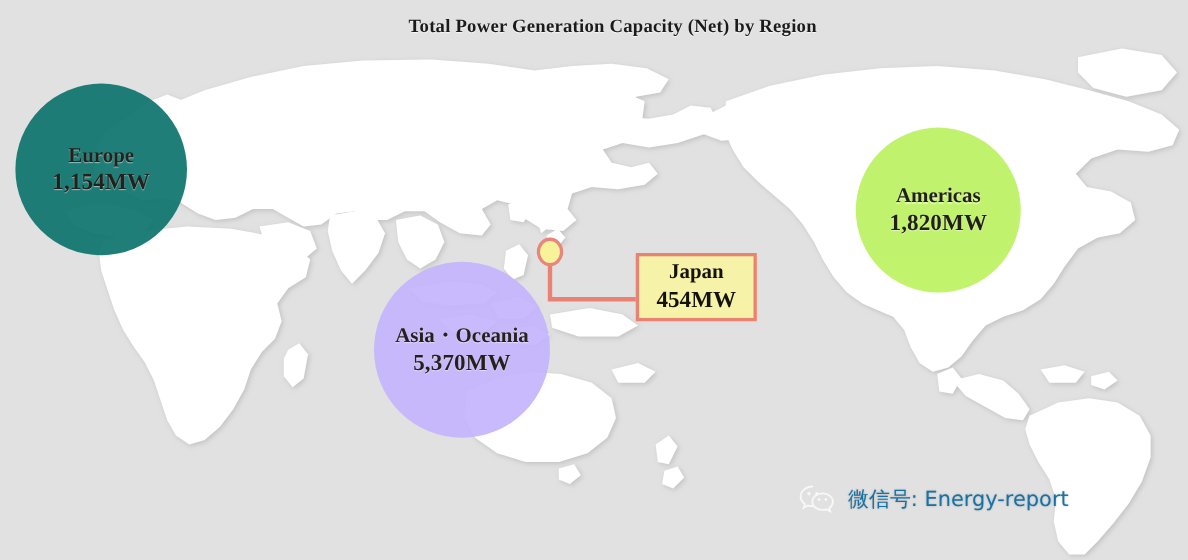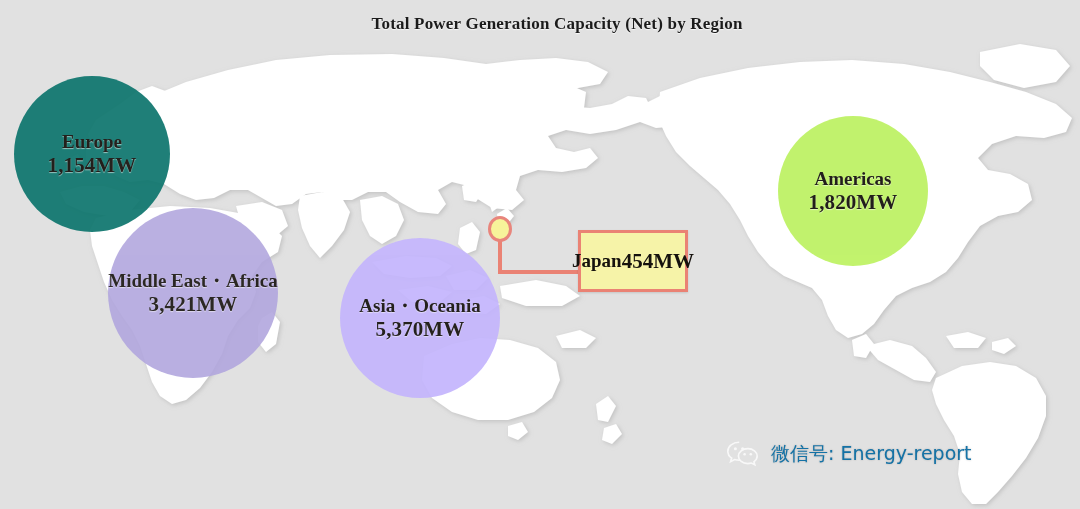--- a/index.html
+++ b/index.html
@@ -59,21 +59,21 @@
     border:3px solid #e8857c;
     box-sizing:border-box;
     z-index:6;
   }
 
   #jp-box{
     position:absolute;left:578px;top:230px;width:110px;height:62px;
     background:#f6f3a8;
     border:3px solid #ea8274;
     box-sizing:border-box;
-    display:flex;flex-direction:row;
+    display:flex;flex-direction:column;
     align-items:center;justify-content:center;
     z-index:7;
     box-shadow:0 1px 2px rgba(0,0,0,.12);
   }
   #jp-box .bname{font-size:19px;font-weight:bold;color:#15110d;line-height:1.18;}
   #jp-box .bval {font-size:21px;font-weight:bold;color:#15110d;line-height:1.18;}
 
   
   #watermark{
     position:absolute;left:726px;top:440px;
@@ -188,24 +188,20 @@
     </g>
   </svg>
 
   <div class="title">Total Power Generation Capacity (Net) by Region</div>
 
   <div class="bubble" id="b-europe">
     <div class="bname">Europe</div>
     <div class="bval">1,154MW</div>
   </div>
 
-  <div class="bubble wide" id="b-mea">
-    <div class="bname">Middle East・Africa</div>
-    <div class="bval">3,421MW</div>
-  </div>
 
   <div class="bubble" id="b-asia">
     <div class="bname">Asia・Oceania</div>
     <div class="bval">5,370MW</div>
   </div>
 
   <div class="bubble" id="b-americas">
     <div class="bname">Americas</div>
     <div class="bval">1,820MW</div>
   </div>

